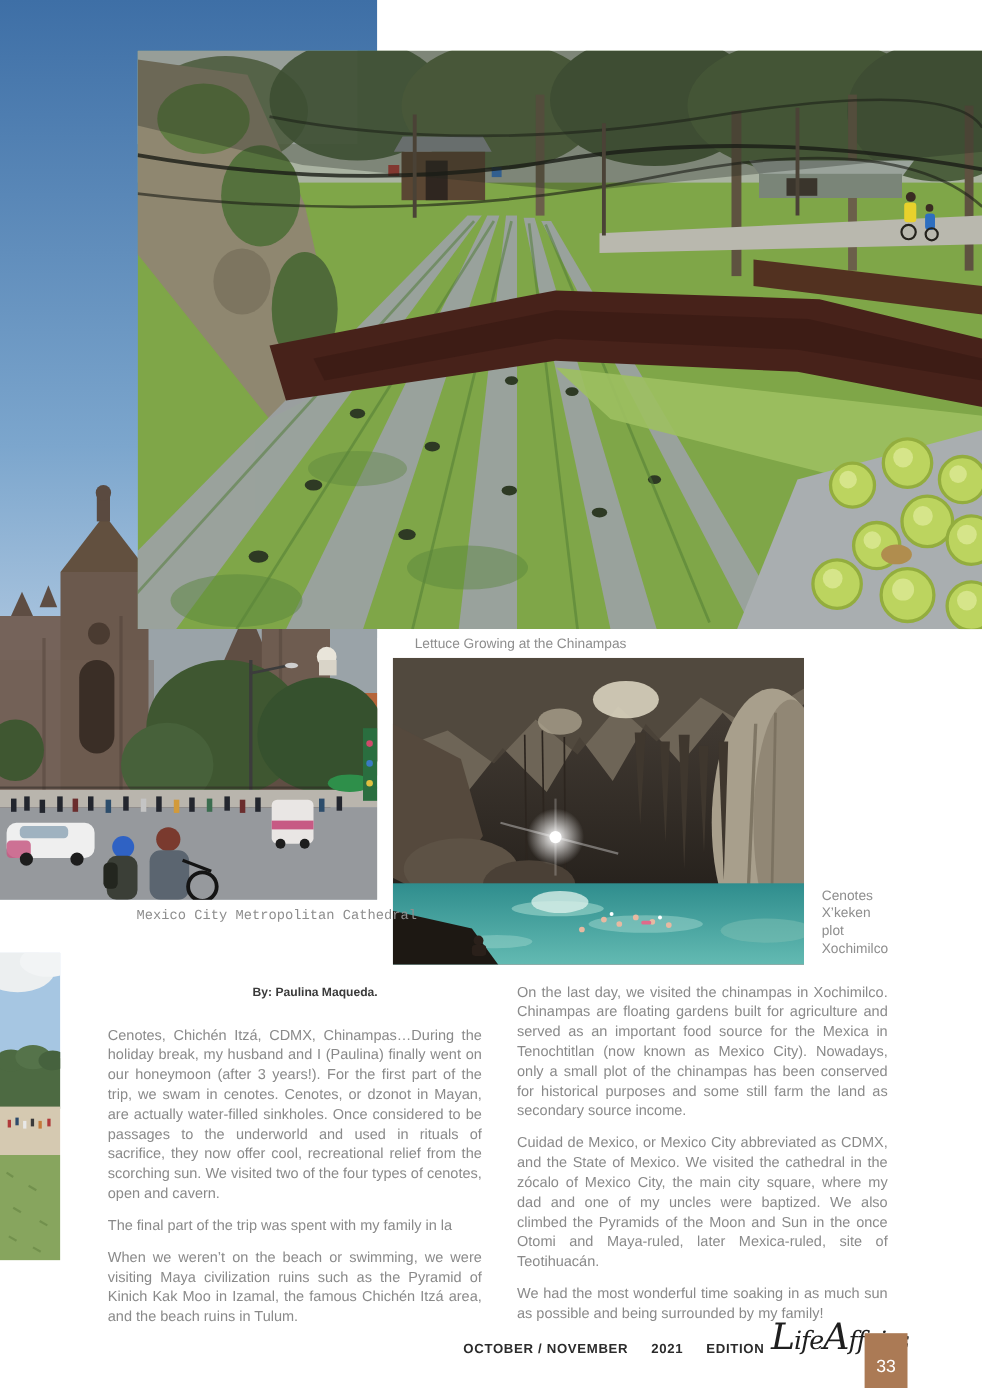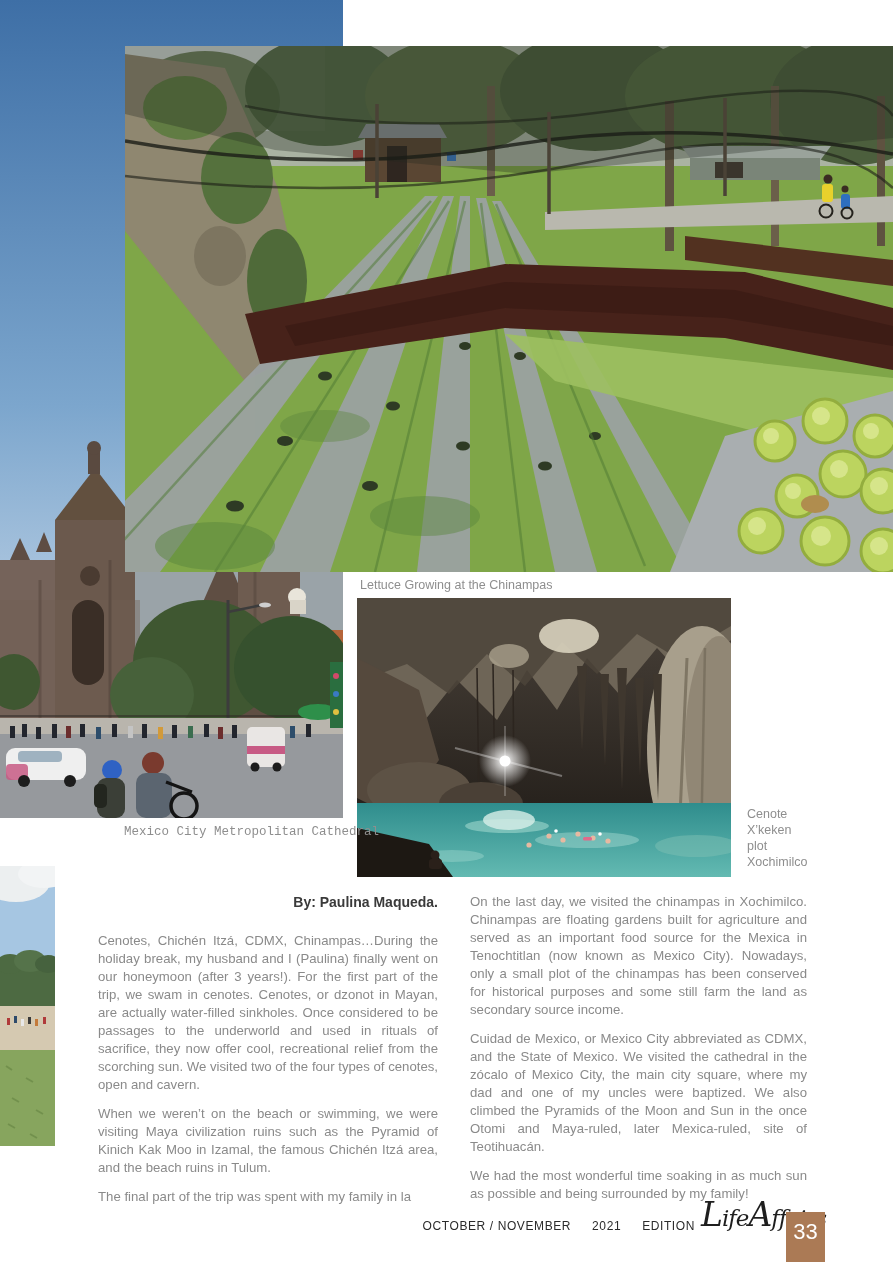--- a/index.html
+++ b/index.html
@@ -5,37 +5,37 @@
   html,body{margin:0;padding:0;background:#ffffff;}
   .page{position:relative;width:893px;height:1262px;background:#ffffff;overflow:hidden;
         font-family:"Liberation Sans",sans-serif;}
   .photo{position:absolute;overflow:hidden;}
   .photo svg{display:block;width:100%;height:100%;}
   .ph-cathedral{left:0;top:0;width:343px;height:818px;}
   .ph-lettuce{left:125px;top:46px;width:768px;height:526px;}
   .ph-cenote{left:357px;top:598px;width:374px;height:279px;}
   .ph-beach{left:0;top:866px;width:55px;height:280px;}
   .caption{position:absolute;font-size:12.5px;color:#8e8e8e;line-height:16px;}
-  .caption-lettuce{left:360px;top:577px;}
+  .caption-lettuce{left:377px;top:577px;}
   .caption-cathedral{left:124px;top:824px;font-family:Liberation Mono, monospace;}
   .caption-cenote{left:747px;top:806px;width:90px;}
   .col{position:absolute;top:893px;text-align:justify;font-size:13.2px;line-height:18px;color:#8a8a8a;}
   .col-left{left:98px;width:340px;}
   .col-right{left:470px;width:337px;}
   .col p{margin:0 0 11px 0;}
-  .byline{margin:0 0 21px 0;font-size:14px;font-weight:bold;color:#3a3a3a;text-align:right;padding-left:37px;}
+  .byline{margin:0 0 21px 0;font-size:11px;font-weight:bold;color:#3a3a3a;text-align:center;padding-left:37px;}
   .edition-line{position:absolute;left:0;top:1219px;width:695px;text-align:right;
-        font-size:12px;font-weight:normal;color:#2b2b2b;letter-spacing:.6px;white-space:nowrap;}
+        font-size:12px;font-weight:bold;color:#2b2b2b;letter-spacing:.6px;white-space:nowrap;}
   .edition-line .sp{margin-left:17px;}
   .brand{position:absolute;left:701px;top:1205px;font-family:"DejaVu Serif",serif;font-style:italic;
         color:#1e1e1e;font-size:23px;letter-spacing:-1px;white-space:nowrap;}
   .brand .cap{font-size:33px;line-height:20px;}
   .page-box{position:absolute;left:786px;top:1212px;width:39px;height:50px;background:#ab7a55;
         color:#ffffff;text-align:center;}
-  .page-box span{display:block;margin-top:7px;font-size:22px;line-height:26px;}
+  .page-box span{display:block;margin-top:18px;font-size:16px;line-height:26px;}
 </style>
 </head>
 <body>
 
 <div class="page">
 
   <div class="photo ph-cathedral">
     <svg viewBox="0 0 343 818" preserveAspectRatio="none">
       <defs>
         <linearGradient id="sky" x1="0" y1="0" x2="0" y2="1">
@@ -314,21 +314,21 @@
       <circle cx="199" cy="233" r="1.8" fill="#ffffff"></circle>
         <circle cx="243" cy="236" r="1.8" fill="#ffffff"></circle>
 
       <polygon points="0,230 72,246 96,279 0,279" fill="#1d1813"></polygon>
       <circle cx="78" cy="257" r="4.5" fill="#2a201a"></circle>
       <rect x="72" y="261" width="13" height="10" rx="3" fill="#2a201a"></rect>
     </svg>
   </div>
 
   <div class="caption caption-cenote">
-    <div>Cenote</div>
+    <div>Cenotes</div>
     <div>X’keken</div>
     <div>plot</div>
     <div>Xochimilco</div>
   </div>
 
   <div class="caption caption-cathedral">Mexico City Metropolitan Cathedral</div>
 
   <div class="photo ph-beach">
     <svg viewBox="0 0 55 280" preserveAspectRatio="none">
       <rect x="0" y="0" width="55" height="95" fill="#a6c6e2"></rect>
@@ -355,22 +355,22 @@
           <line x1="36" y1="244" x2="43" y2="248"></line>
         <line x1="8" y1="258" x2="15" y2="262"></line>
           <line x1="30" y1="268" x2="37" y2="272"></line>
       </g>
     </svg>
   </div>
 
   <div class="col col-left">
     <h3 class="byline">By: Paulina Maqueda.</h3>
     <p>Cenotes, Chichén Itzá, CDMX, Chinampas…During the holiday break, my husband and I (Paulina) finally went on our honeymoon (after 3 years!). For the first part of the trip, we swam in cenotes. Cenotes, or dzonot in Mayan, are actually water-filled sinkholes. Once considered to be passages to the underworld and used in rituals of sacrifice, they now offer cool, recreational relief from the scorching sun. We visited two of the four types of cenotes, open and cavern.</p>
+    <p>The final part of the trip was spent with my family in la</p>
     <p>When we weren’t on the beach or swimming, we were visiting Maya civilization ruins such as the Pyramid of Kinich Kak Moo in Izamal, the famous Chichén Itzá area, and the beach ruins in Tulum.</p>
-    <p>The final part of the trip was spent with my family in la</p>
   </div>
 
   <div class="col col-right">
     <p>On the last day, we visited the chinampas in Xochimilco. Chinampas are floating gardens built for agriculture and served as an important food source for the Mexica in Tenochtitlan (now known as Mexico City). Nowadays, only a small plot of the chinampas has been conserved for historical purposes and some still farm the land as secondary source income.</p>
     <p>Cuidad de Mexico, or Mexico City abbreviated as CDMX, and the State of Mexico. We visited the cathedral in the zócalo of Mexico City, the main city square, where my dad and one of my uncles were baptized. We also climbed the Pyramids of the Moon and Sun in the once Otomi and Maya-ruled, later Mexica-ruled, site of Teotihuacán.</p>
     <p>We had the most wonderful time soaking in as much sun as possible and being surrounded by my family!</p>
   </div>
 
   <div class="edition-line">
     <span>OCTOBER / NOVEMBER</span>

